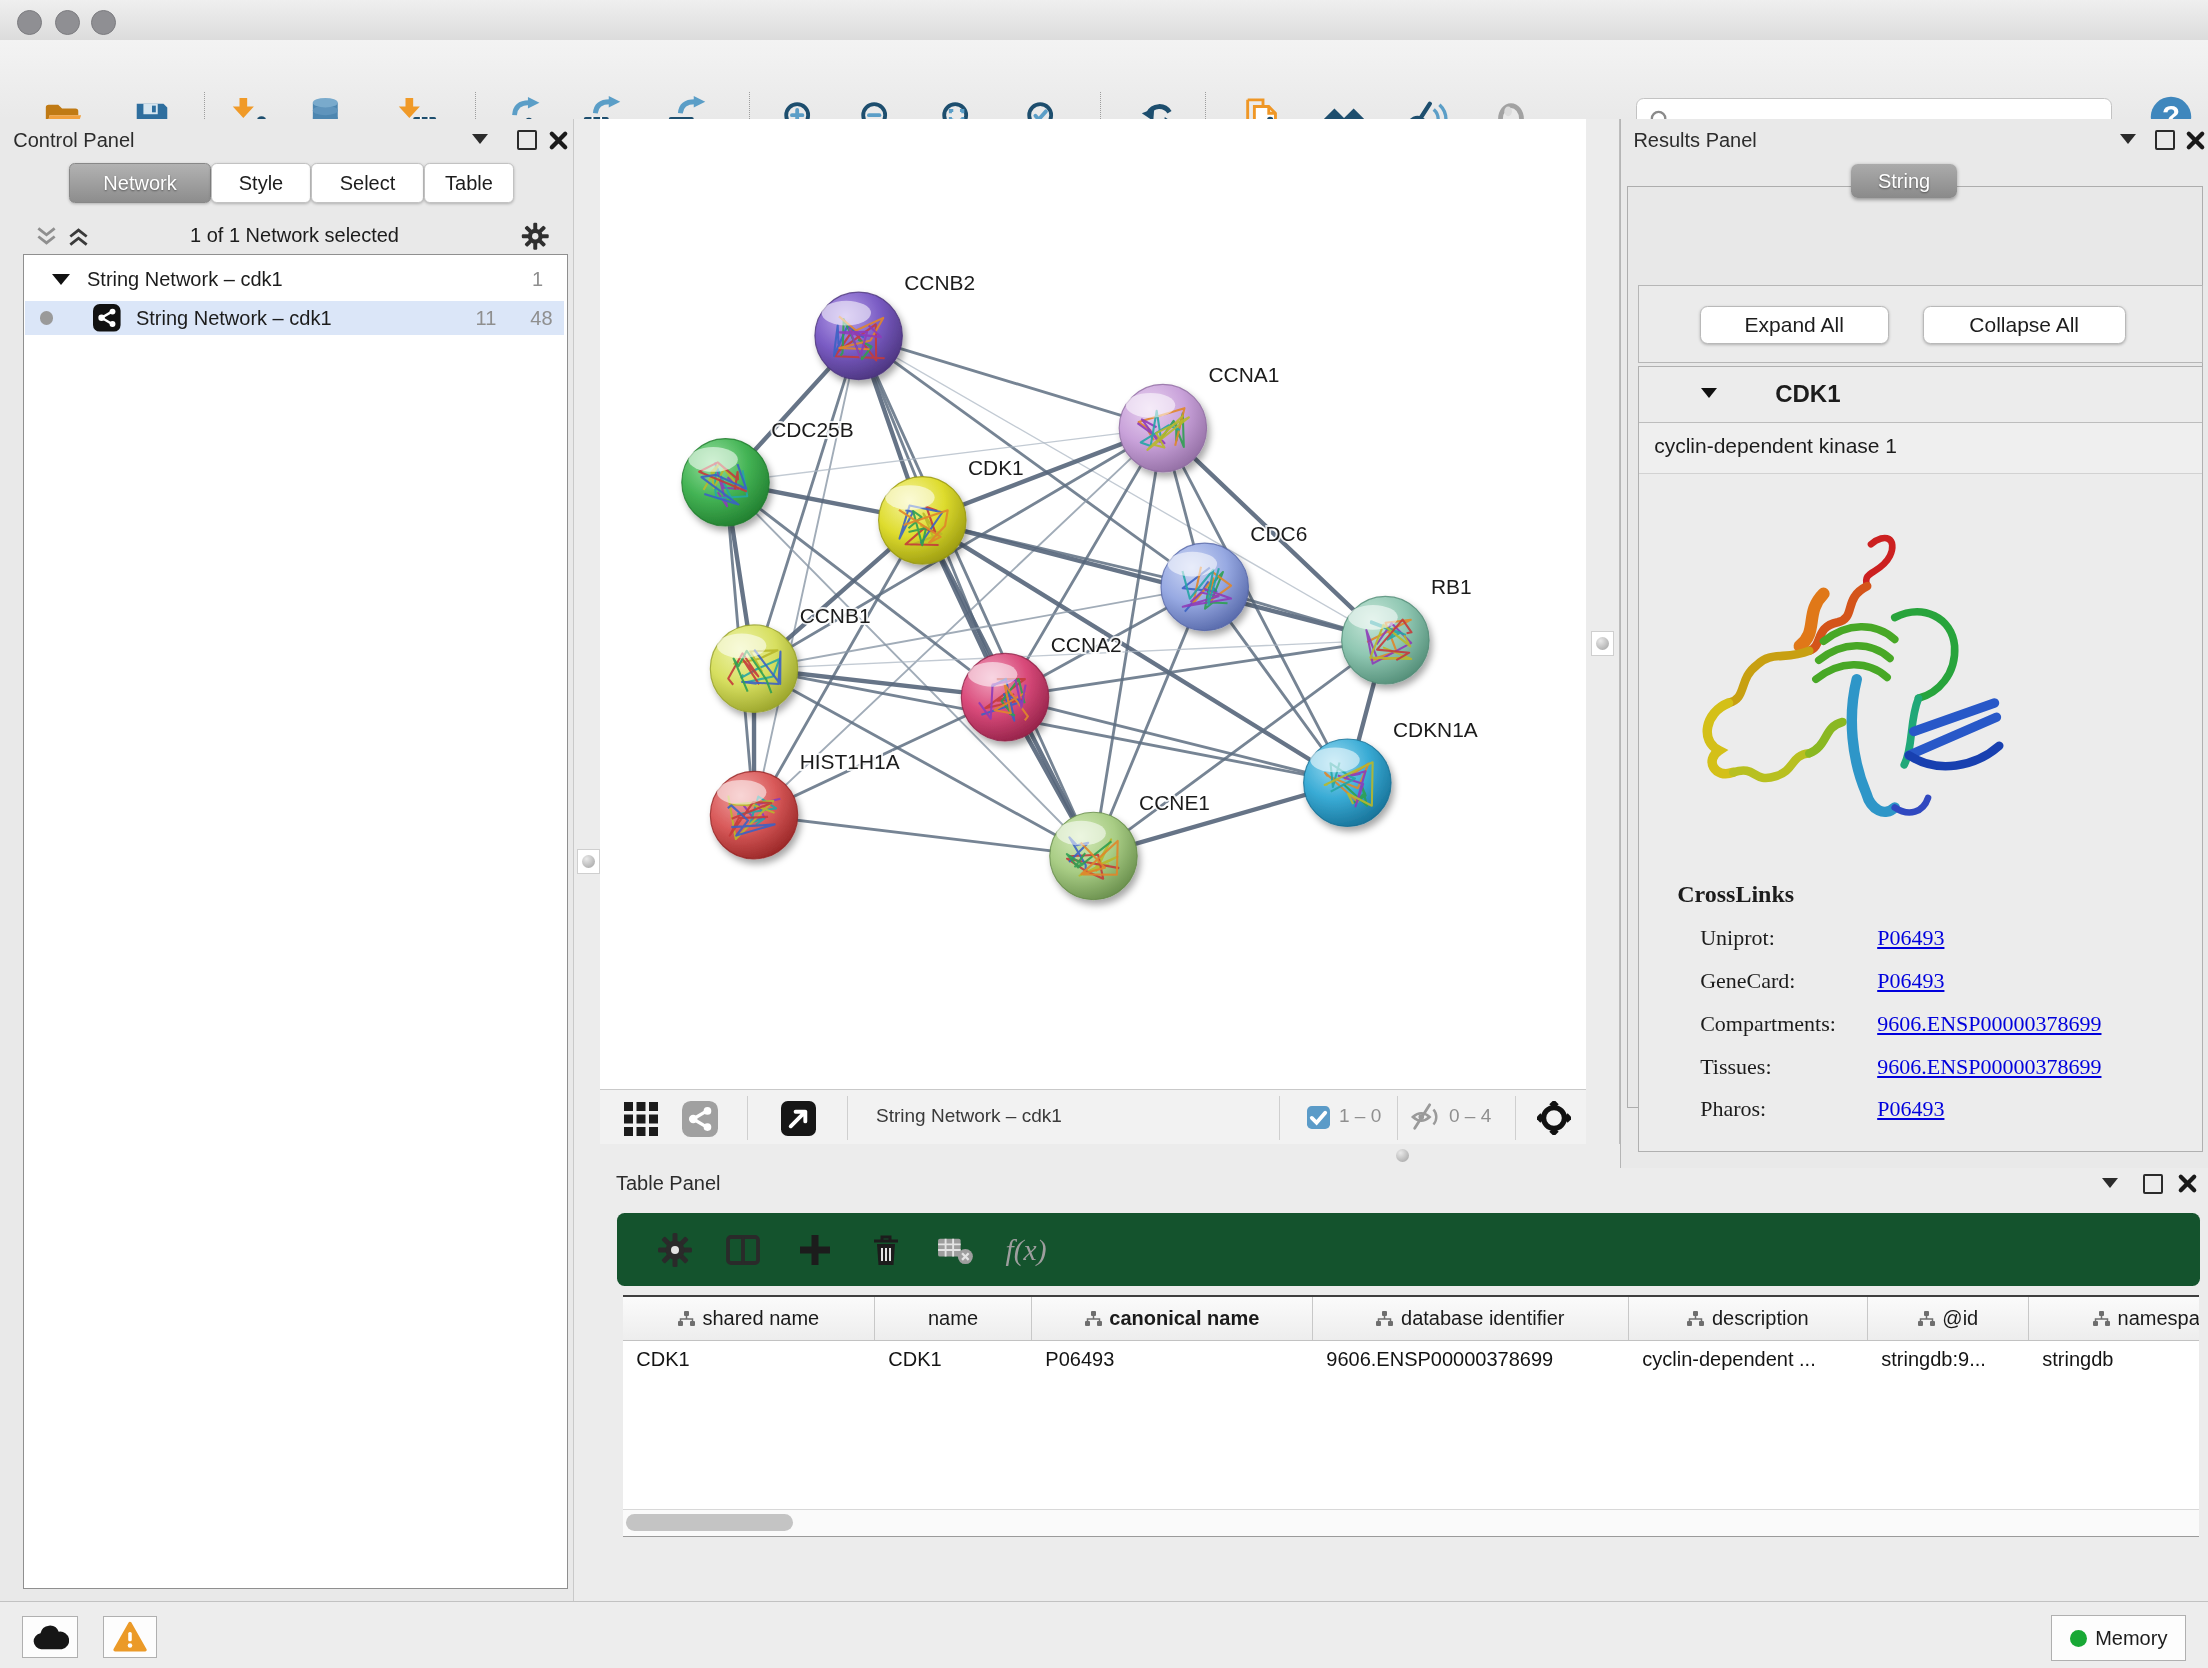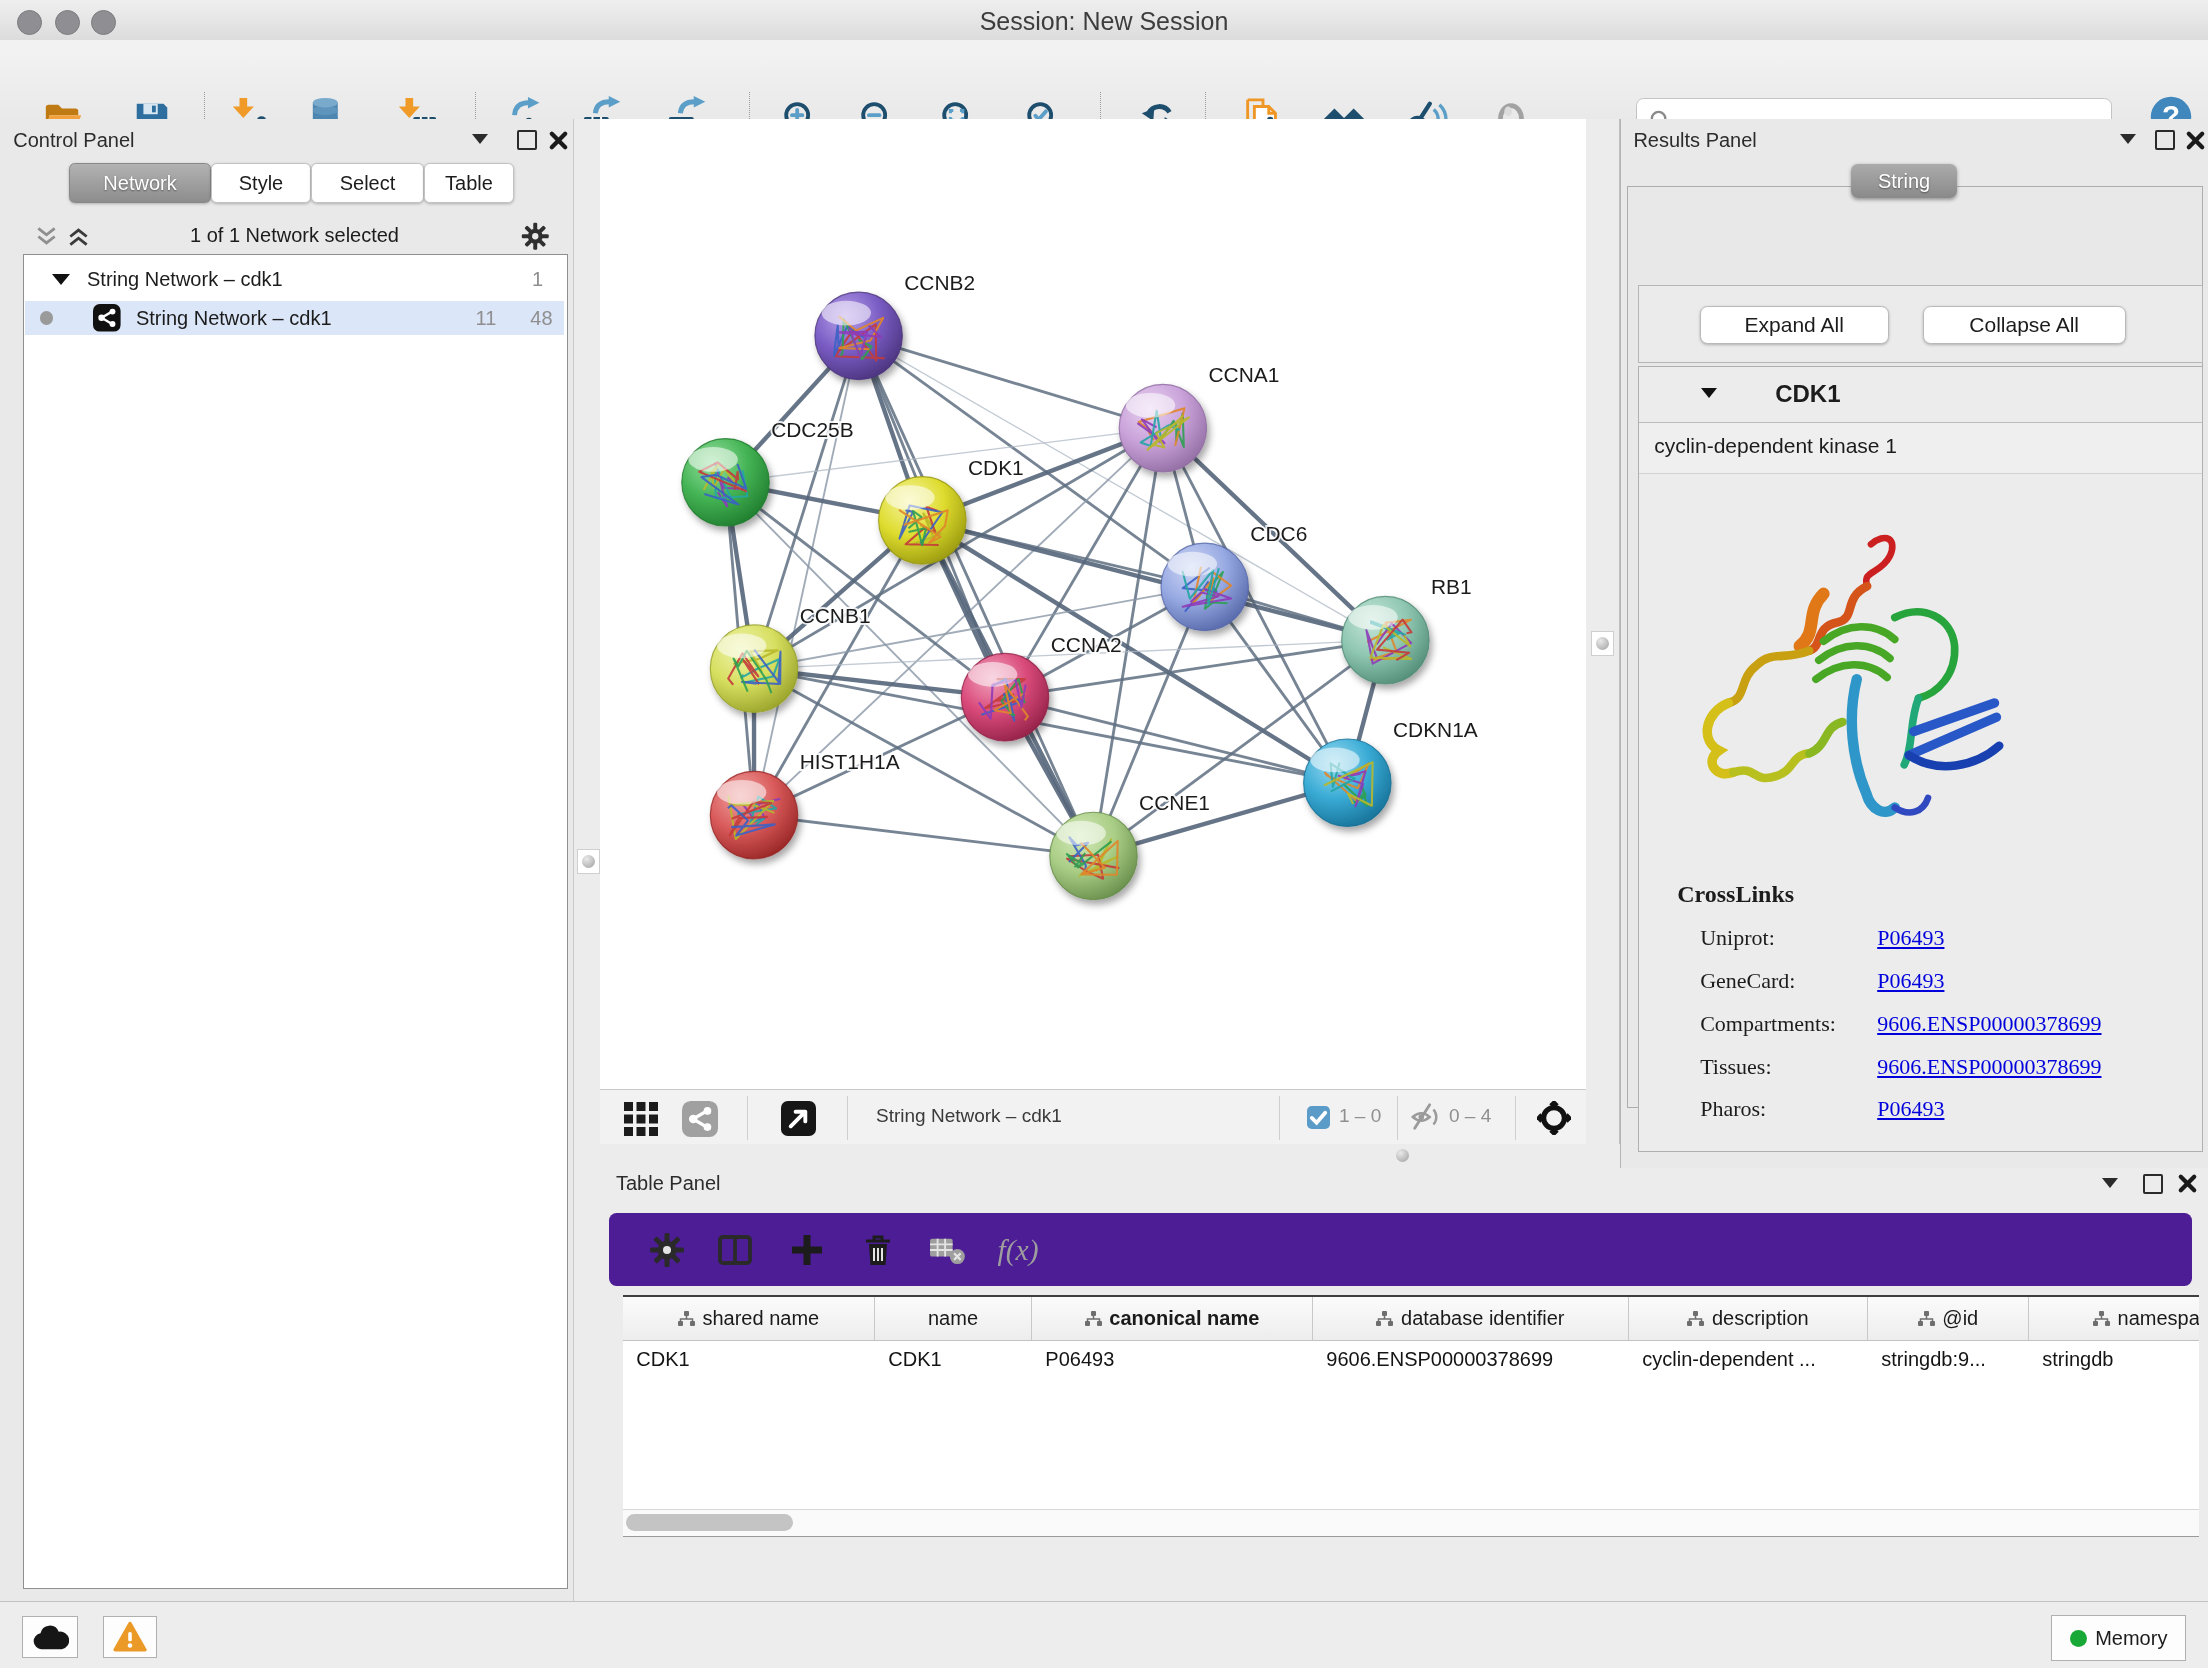--- a/index.html
+++ b/index.html
@@ -74,21 +74,21 @@
   #rp-entry-desc{position:absolute;left:0;top:56px;width:100%;height:50px;background:#efefef;
                  border-bottom:1px solid #d2d2d2;}
   #rp-entry-desc span{position:absolute;left:15px;top:11.4px;font-size:21px;}
   #rp-xl{position:absolute;left:0;top:514px;width:100%;font-family:"Liberation Serif",serif;}
   #rp-xl-title{position:absolute;left:38px;top:0;font-size:24px;font-weight:bold;}
   .xl-row{position:absolute;left:0;width:100%;height:43px;}
   .xl-label{position:absolute;left:61px;top:7.6px;font-size:22px;}
   .xl-value{position:absolute;left:238px;top:7.6px;font-size:22px;color:#0000dd;text-decoration:underline;cursor:pointer;}
   
   #table-panel{left:600px;top:1168px;width:1608px;height:433px;background:#ececec;}
-  #tp-toolbar{position:absolute;left:9px;top:45px;width:1583px;height:73px;background:#4c1d95;border-radius:7.6px;}
+  #tp-toolbar{position:absolute;left:17px;top:45px;width:1583px;height:73px;background:#14532d;border-radius:7.6px;}
   .tp-icon{position:absolute;top:13.3px;width:48px;height:48px;display:flex;align-items:center;justify-content:center;}
   .fx{font-family:"Liberation Serif",serif;font-style:italic;font-size:29.5px;color:#9e9e9e;}
   #tbl{position:absolute;left:23px;top:127px;width:1576px;height:239px;background:#fff;
        border-top:2.9px solid #3f3f3f;border-bottom:1px solid #9a9a9a;overflow:hidden;}
   #tbl-header{position:absolute;left:0;top:0;height:43px;display:flex;background:linear-gradient(#fbfbfb,#ededed);
               border-bottom:1px solid #c2c2c2;}
   .th{display:flex;align-items:center;justify-content:center;gap:7.6px;font-size:20px;color:#1a1a1a;
       border-right:1px solid #c8c8c8;box-sizing:border-box;white-space:nowrap;overflow:hidden;flex:none;}
   #tbl-row{position:absolute;left:0;top:44px;height:36px;display:flex;}
   .td{display:flex;align-items:center;padding-left:13.3px;font-size:20px;color:#141414;box-sizing:border-box;
@@ -113,21 +113,20 @@
 </style>
 </head>
 <body>
 
 <div id="app">
 
   <div id="titlebar" class="abs">
     <div class="traffic" style="left:17px"></div>
     <div class="traffic" style="left:55px"></div>
     <div class="traffic" style="left:91px"></div>
-    <div id="win-title">Session: New Session</div>
   </div>
 
   <div id="toolbar" class="abs">
     <div class="tbtn" style="left:40px">
       <svg width="42" height="42" viewBox="0 0 44 44">
         <path d="M4 34 V10 q0-3 3-3 h10 l4 4 h14 q3 0 3 3 v4 H8 Z" fill="#c07a14"></path>
         <path d="M8 18 h33 l-6 17 H3 Z" fill="#f2a13e"></path>
         </svg>
     </div>
     <div class="tbtn" style="left:129px">

